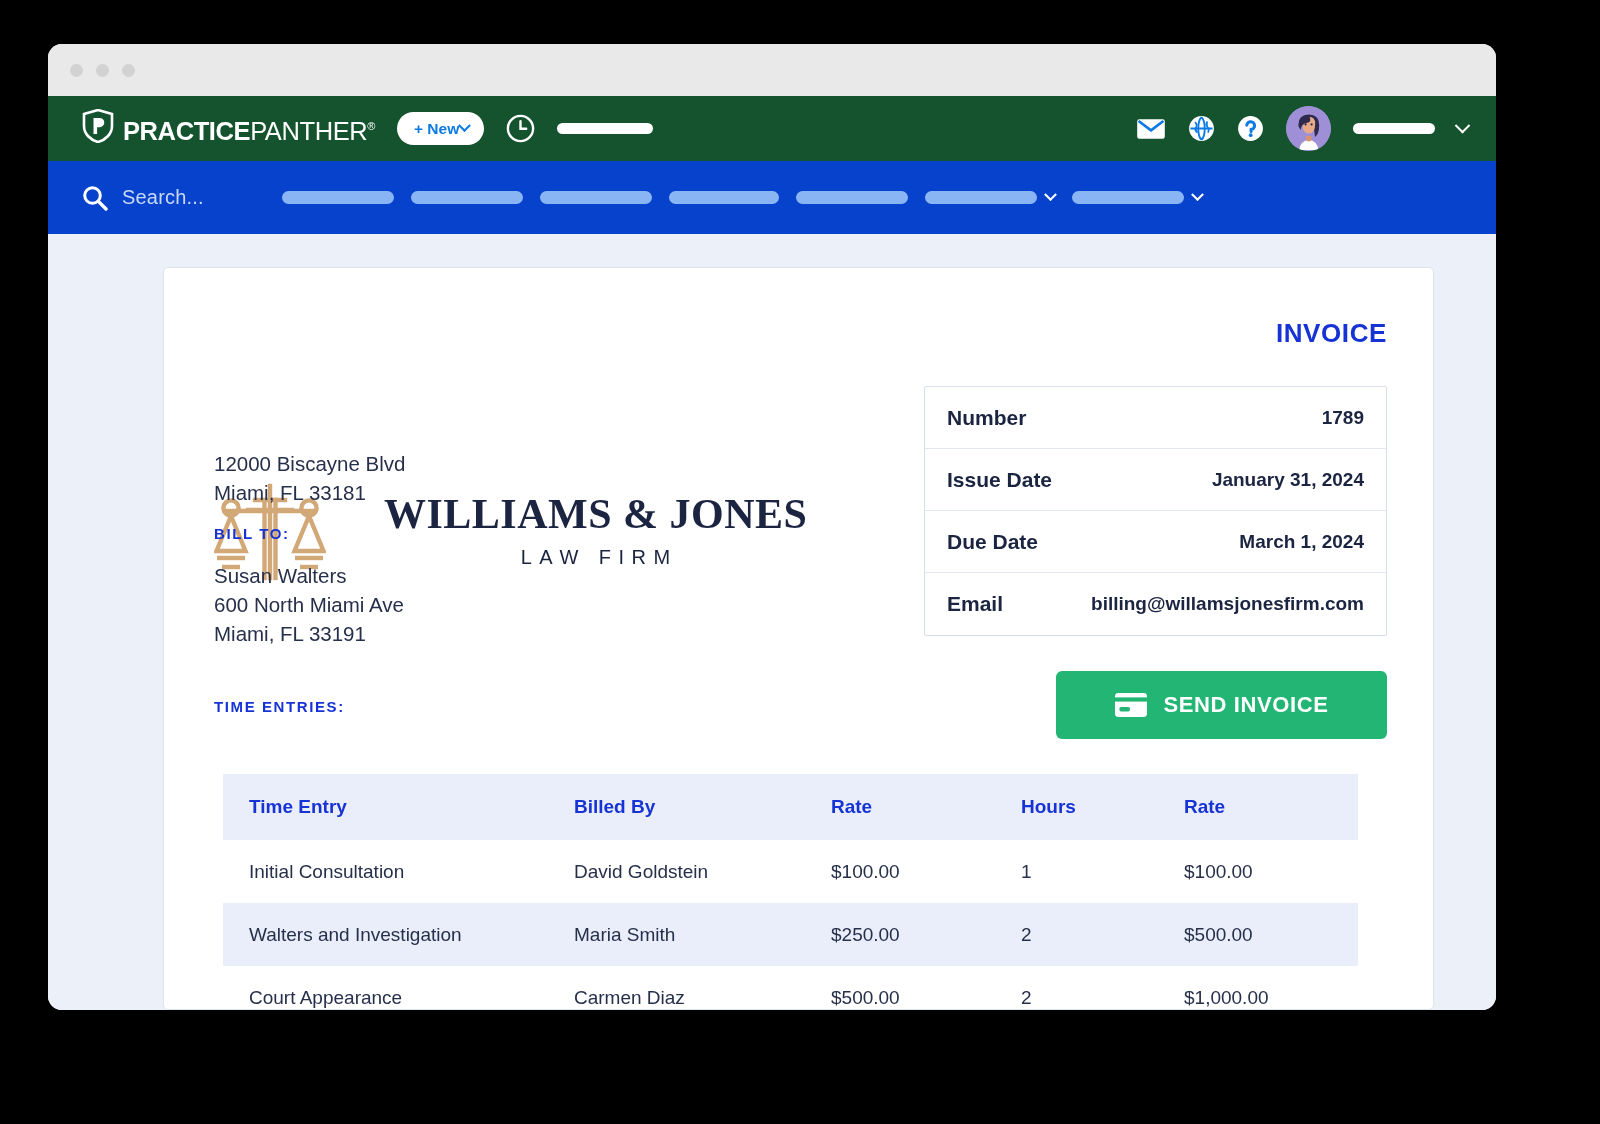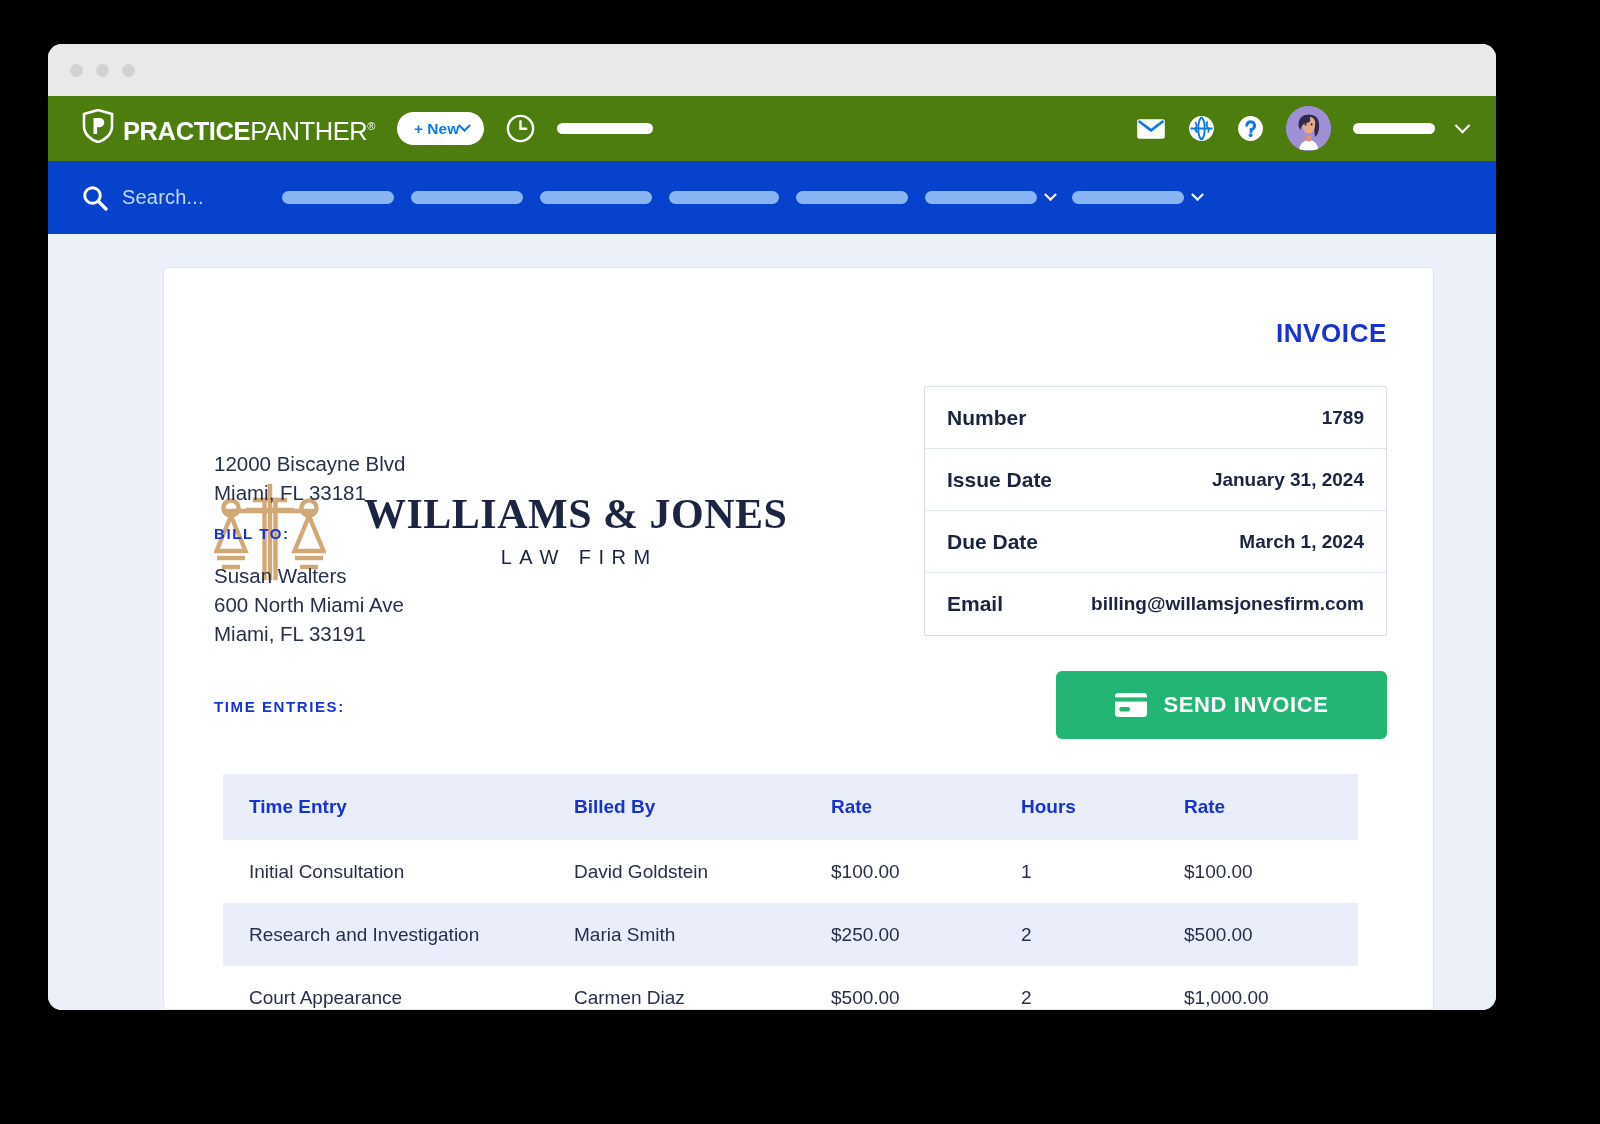--- a/index.html
+++ b/index.html
@@ -26,21 +26,21 @@
     display: flex;
     align-items: center;
     padding-left: 22px;
     gap: 13px;
   }
   .dot { width: 13px; height: 13px; border-radius: 50%; background: #d2d2d2; }
 
   
   .app-header {
     height: 65px;
-    background: #4d7c0f;
+    background: #14532d;
     display: flex;
     align-items: center;
     padding: 0 28px 0 34px;
   }
   .brand { display: flex; align-items: flex-start; gap: 9px; }
   .brand-mark {
     width: 32px; height: 34px;
     display: block;
   }
   .brand-text {
@@ -139,21 +139,21 @@
     border: 1px solid #dde3ef;
     border-radius: 5px;
     height: 100%;
     padding: 48px 46px 0 50px;
     position: relative;
     overflow: hidden;
   }
 
   
   .inv-top { display: flex; }
-  .firm-block { display: flex; align-items: center; gap: 38px; padding-top: 6px; }
+  .firm-block { display: flex; align-items: center; gap: 58px; padding-top: 6px; }
   .firm-name {
     font-family: "Liberation Serif", serif;
     font-size: 42px;
     font-weight: 700;
     color: #1b2440;
     letter-spacing: .5px;
     line-height: 1.05;
     white-space: nowrap;
   }
   .firm-sub {
@@ -450,21 +450,21 @@
 
         <div class="te-row te-body-row">
           <div class="c0">Initial Consultation</div>
           <div class="c1">David Goldstein</div>
           <div class="c2">$100.00</div>
           <div class="c3">1</div>
           <div class="c4">$100.00</div>
         </div>
 
         <div class="te-row te-body-row alt">
-          <div class="c0">Research and Investigation</div>
+          <div class="c0">Walters and Investigation</div>
           <div class="c1">Maria Smith</div>
           <div class="c2">$250.00</div>
           <div class="c3">2</div>
           <div class="c4">$500.00</div>
         </div>
 
         <div class="te-row te-body-row">
           <div class="c0">Court Appearance</div>
           <div class="c1">Carmen Diaz</div>
           <div class="c2">$500.00</div>

